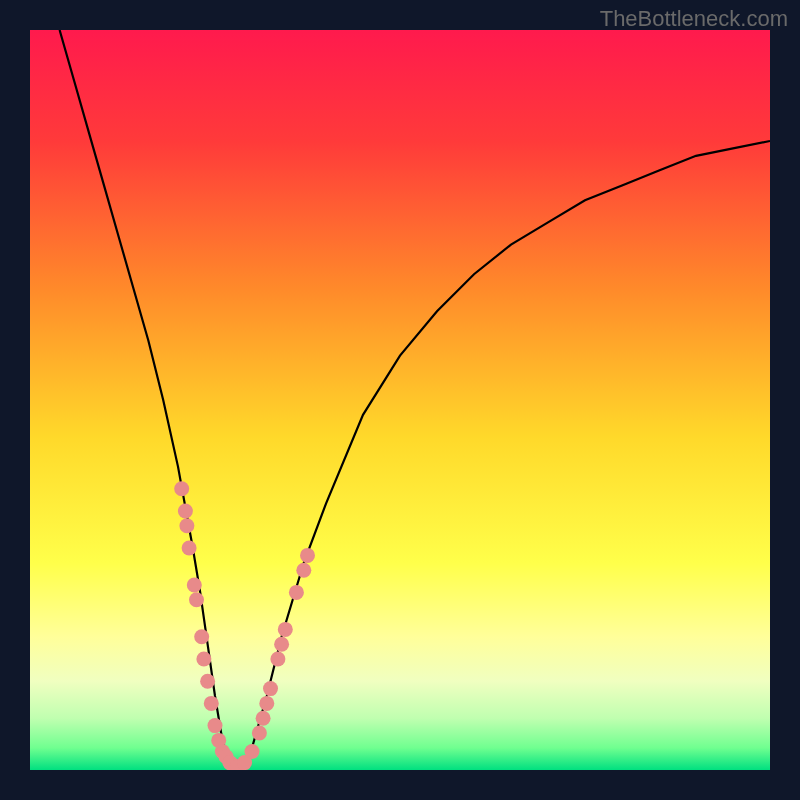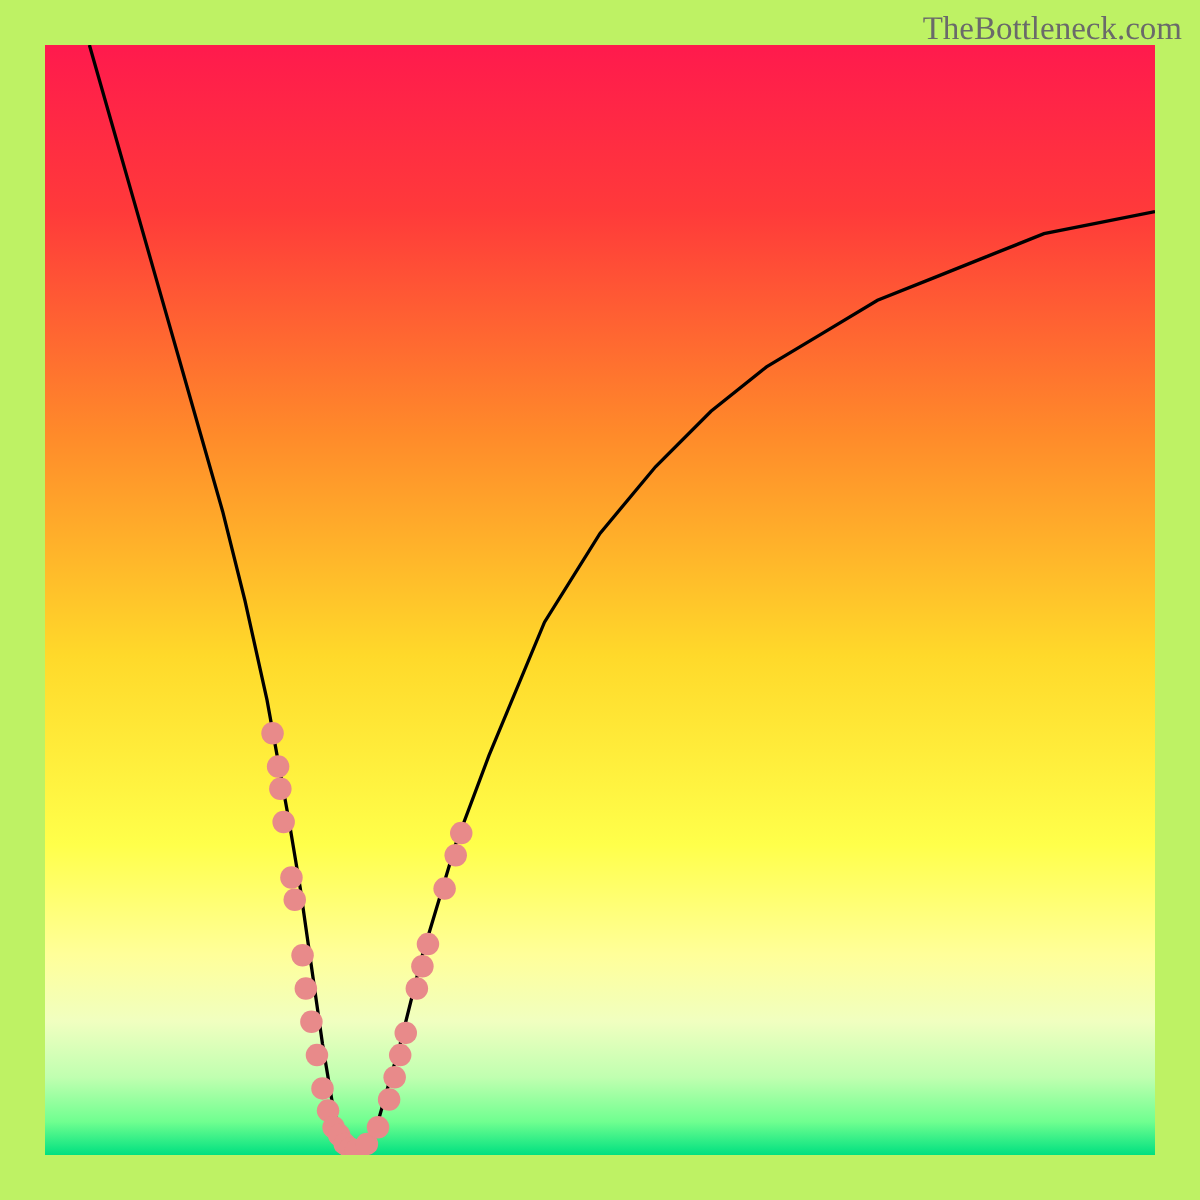--- a/index.html
+++ b/index.html
@@ -1,17 +1,17 @@
 <!DOCTYPE html>
 <html><head>
   <meta charset="utf-8">
   <style>
     * { margin: 0; padding: 0; box-sizing: border-box; }
     body { width: 800px; height: 800px; overflow: hidden; position: relative; font-family: Arial, sans-serif; }
-    .outer-frame { width: 800px; height: 800px; background: #bef264; position: relative; font-family: Liberation Serif, serif; }
+    .outer-frame { width: 800px; height: 800px; background: #0f172a; position: relative; }
     .watermark { position: absolute; top: 6px; right: 12px; color: #6a6a6a; font-size: 22px; z-index: 10; }
     .plot-area { position: absolute; top: 30px; left: 30px; width: 740px; height: 740px; }
     .gradient-bg { position: absolute; top: 0; left: 0; width: 100%; height: 100%; }
     .curve-svg { position: absolute; top: 0; left: 0; width: 100%; height: 100%; }
     .marker { fill: #e88a8a; stroke: none; }
   </style>
 </head>
 <body>
 
 <div class="outer-frame">

